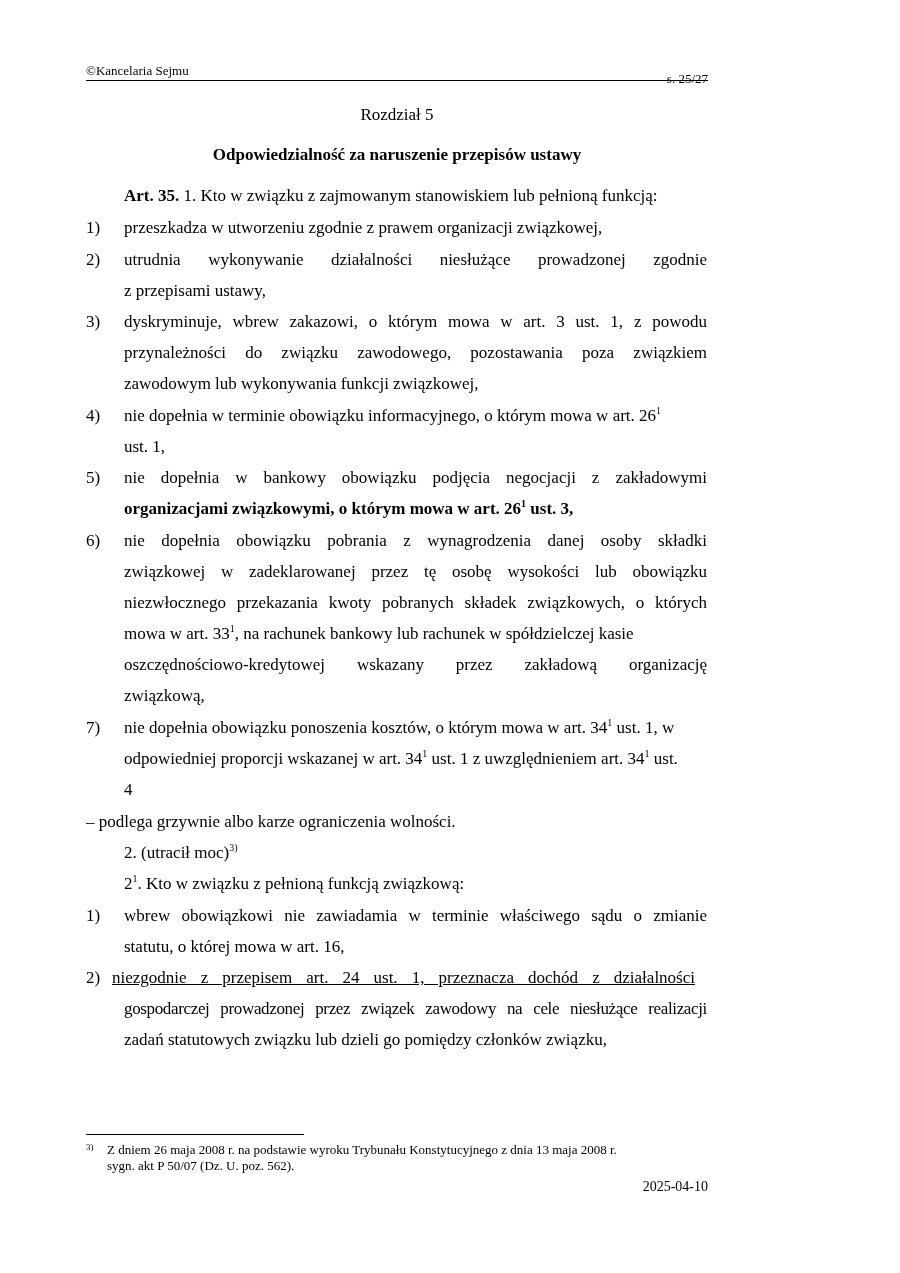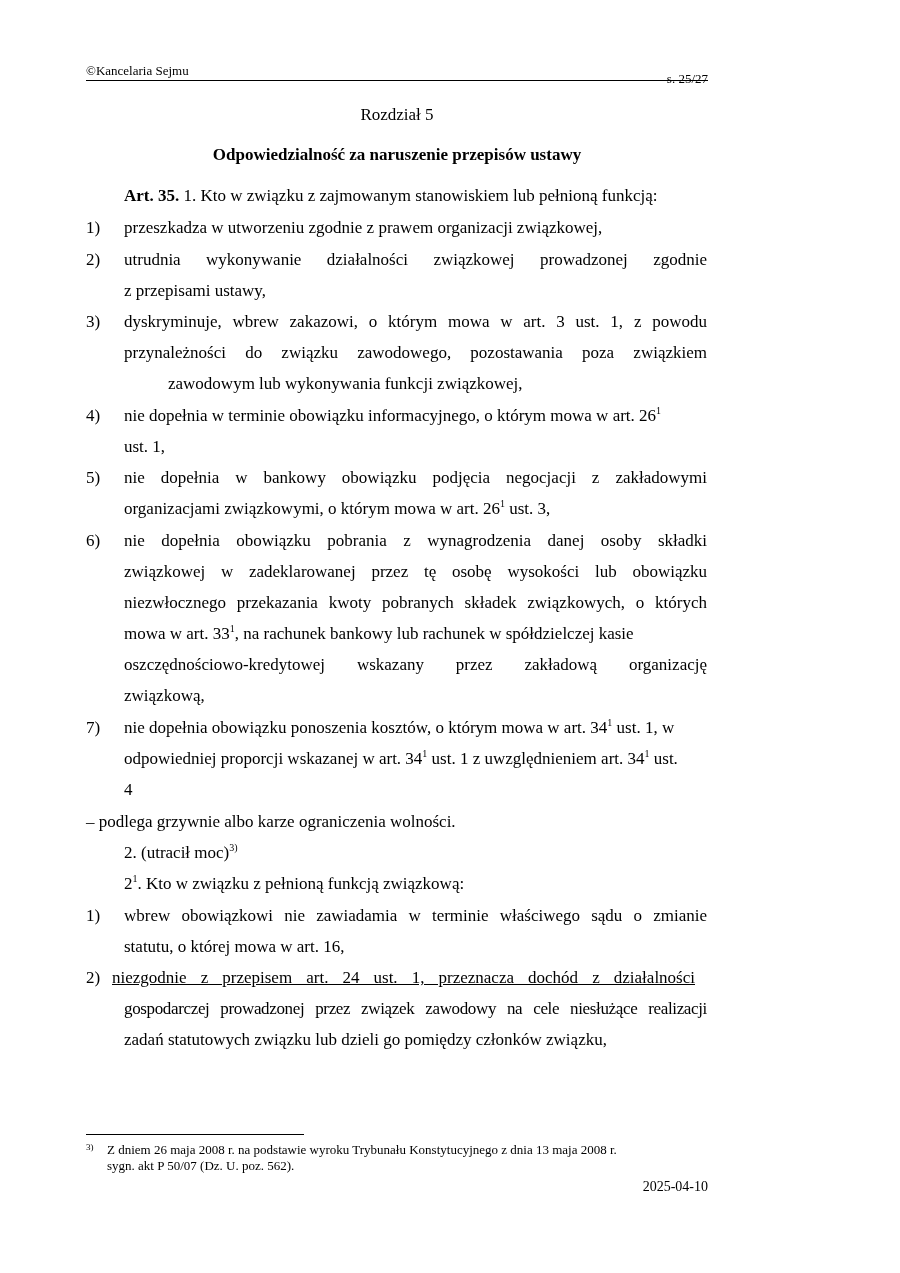--- a/index.html
+++ b/index.html
@@ -35,35 +35,35 @@
 
   <div class="center" style="top:105px;">Rozdział 5</div>
   <div class="center title-bold" style="top:145px;">Odpowiedzialność za naruszenie przepisów ustawy</div>
 
   <div class="line" style="left:124px; top:186px;"><b>Art. 35.</b><span> 1. Kto w związku z zajmowanym stanowiskiem lub pełnioną funkcją:</span></div>
 
   <div class="num" style="top:218px;">1)</div>
   <div class="line" style="left:124px; top:218px;">przeszkadza w utworzeniu zgodnie z prawem organizacji związkowej,</div>
 
   <div class="num" style="top:250px;">2)</div>
-  <div class="just" style="left:124px; top:250px; width:583px;">utrudnia wykonywanie działalności związkowej prowadzonej zgodnie</div>
+  <div class="just" style="left:124px; top:250px; width:583px;">utrudnia wykonywanie działalności niesłużące prowadzonej zgodnie</div>
   <div class="line" style="left:124px; top:281px;">z przepisami ustawy,</div>
 
   <div class="num" style="top:312px;">3)</div>
   <div class="just" style="left:124px; top:312px; width:583px;">dyskryminuje, wbrew zakazowi, o którym mowa w art. 3 ust. 1, z powodu</div>
   <div class="just" style="left:124px; top:343px; width:583px;">przynależności do związku zawodowego, pozostawania poza związkiem</div>
-  <div class="line" style="left:124px; top:374px;margin-left:44px;">zawodowym lub wykonywania funkcji związkowej,</div>
+  <div class="line" style="left:124px; top:374px;">zawodowym lub wykonywania funkcji związkowej,</div>
 
   <div class="num" style="top:406px;">4)</div>
   <div class="line" style="left:124px; top:406px;"><span>nie dopełnia w terminie obowiązku informacyjnego, o którym mowa w art. 26</span><sup>1</sup></div>
   <div class="line" style="left:124px; top:437px;text-align:right;">ust. 1,</div>
 
   <div class="num" style="top:468px;">5)</div>
   <div class="just" style="left:124px; top:468px; width:583px;">nie dopełnia w bankowy obowiązku podjęcia negocjacji z zakładowymi</div>
-  <div class="line" style="left:124px; top:499px;"><span>organizacjami związkowymi, o którym mowa w art. 26</span><sup>1</sup><span> ust. 3,</span></div>
+  <div class="line" style="left:124px; top:499px;font-weight:bold;"><span>organizacjami związkowymi, o którym mowa w art. 26</span><sup>1</sup><span> ust. 3,</span></div>
 
   <div class="num" style="top:531px;">6)</div>
   <div class="just" style="left:124px; top:531px; width:583px;">nie dopełnia obowiązku pobrania z wynagrodzenia danej osoby składki</div>
   <div class="just" style="left:124px; top:562px; width:583px;">związkowej w zadeklarowanej przez tę osobę wysokości lub obowiązku</div>
   <div class="just" style="left:124px; top:593px; width:583px;">niezwłocznego przekazania kwoty pobranych składek związkowych, o których</div>
   <div class="line" style="left:124px; top:624px; width:583px; display:flex; justify-content:flex-start;">
       <span><span>mowa w art. 33</span><sup>1</sup><span>, na rachunek bankowy lub rachunek w spółdzielczej kasie</span></span>
     </div>
   <div class="just" style="left:124px; top:655px; width:583px;">oszczędnościowo-kredytowej wskazany przez zakładową organizację</div>
   <div class="line" style="left:124px; top:686px;">związkową,</div>

